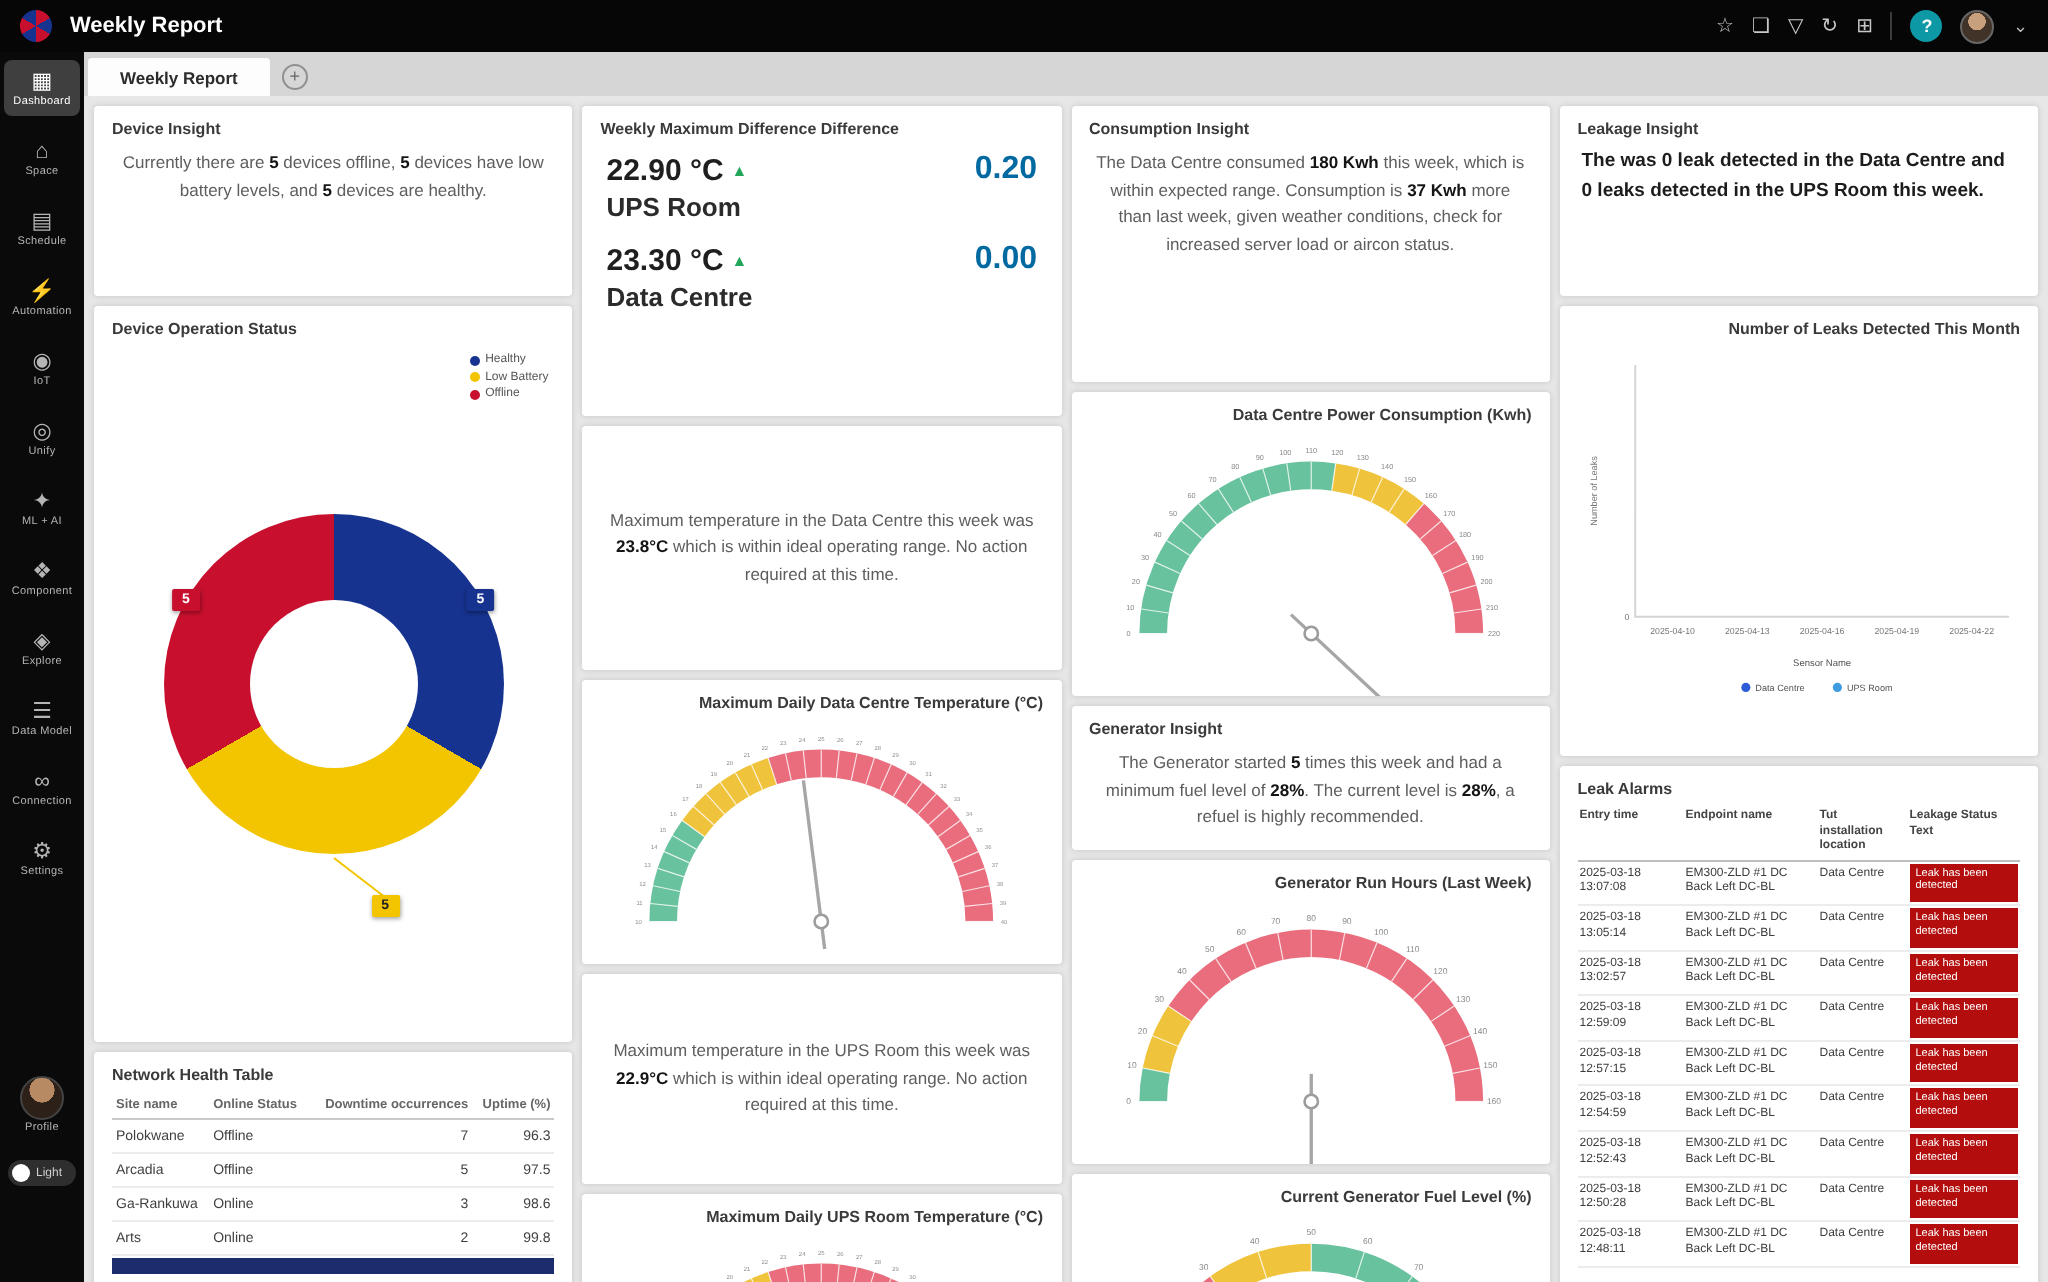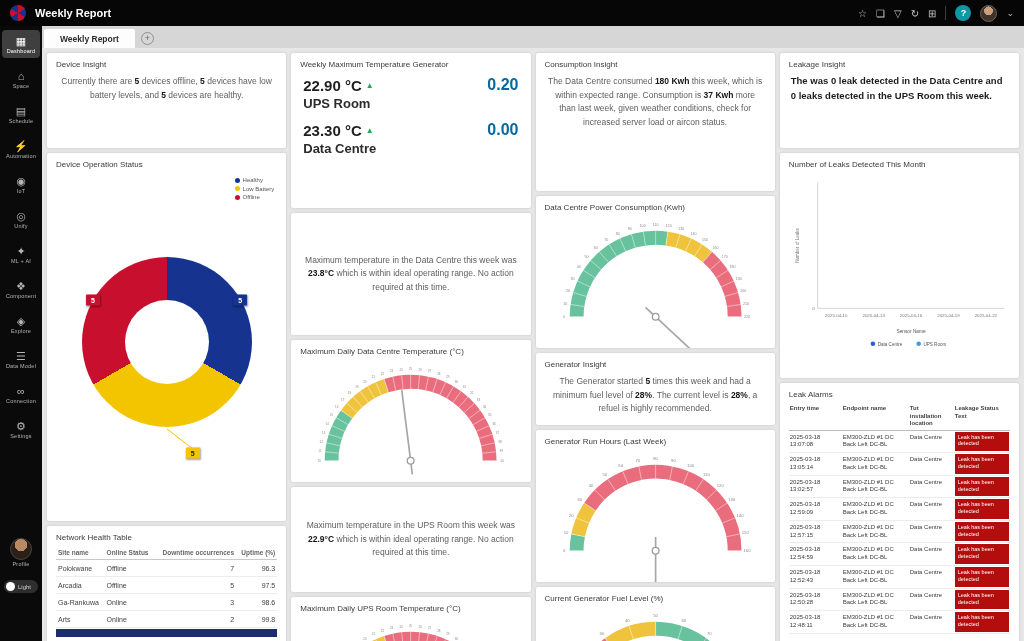--- a/index.html
+++ b/index.html
@@ -28,22 +28,22 @@
 .knob{width:9px;height:9px;border-radius:50%;background:#fff}
 .tlabel{color:#cfcfcf;font-size:6px}
 
 .main{position:absolute;left:42px;top:26px;width:982px;height:615px;display:flex;flex-direction:column}
 .tabbar{height:22px;background:#d6d6d6;display:flex;align-items:flex-end;padding-left:2px;gap:6px;flex-shrink:0}
 .tab{height:19px;background:#fdfdfd;border-radius:2px 2px 0 0;padding:0 16px;display:flex;align-items:center;font-size:8.5px;font-weight:bold;color:#2c2c2c;cursor:pointer}
 .tab-add{width:13px;height:13px;margin-bottom:3px;border-radius:50%;border:1px solid #909090;color:#666;font-size:9px;line-height:9px;display:flex;align-items:center;justify-content:center;cursor:pointer}
 .content{flex:1;padding:5px;display:grid;grid-template-columns:repeat(4,1fr);gap:5px;overflow:hidden;background:#e7e7e7}
 .col{display:flex;flex-direction:column;gap:5px;min-width:0}
 .card{background:#fff;border-radius:2px;box-shadow:0 0 3px rgba(0,0,0,.15);padding:7px 9px;flex-shrink:0;position:relative;overflow:hidden}
-.card-title{font-size:8px;font-weight:normal;color:#3a3a3a;margin-bottom:4px}
-.card-title.center{text-align:left}
+.card-title{font-size:8px;font-weight:bold;color:#3a3a3a;margin-bottom:4px}
+.card-title.center{text-align:right}
 .insight{font-size:8.5px;color:#5e5e5e;line-height:1.6;text-align:center;padding:2px 3px}
 .insight b{color:#151515}
 .note-card{display:flex;align-items:center;justify-content:center}
 .leak-insight{font-size:9.5px;font-weight:bold;color:#1c1c1c;line-height:1.55;padding:1px 2px}
 
 .kpi{margin:7px 3px 0}
 .kpi-top{display:flex;align-items:center}
 .kpi-val{font-size:15px;font-weight:bold;color:#1f1f1f}
 .kpi-arrow{color:#23a55a;font-size:8px;margin-left:4px}
 .kpi-delta{margin-left:auto;font-size:16px;font-weight:bold;color:#0369a1}
@@ -241,21 +241,21 @@
                 <td class="r">99.8</td>
               </tr>
             </tbody>
         </table>
         <div class="cutoff-row"></div>
       </div>
     </div>
 
     <div class="col">
       <div class="card" style="height:155px">
-        <div class="card-title">Weekly Maximum Temperature Generator</div>
+        <div class="card-title">Weekly Maximum Difference Difference</div>
         <div class="kpi">
           <div class="kpi-top">
             <span class="kpi-val">22.90 °C</span>
             <span class="kpi-arrow">▲</span>
             <span class="kpi-delta">0.20</span>
           </div>
           <div class="kpi-label">UPS Room</div>
         </div>
         <div class="kpi">
           <div class="kpi-top">

